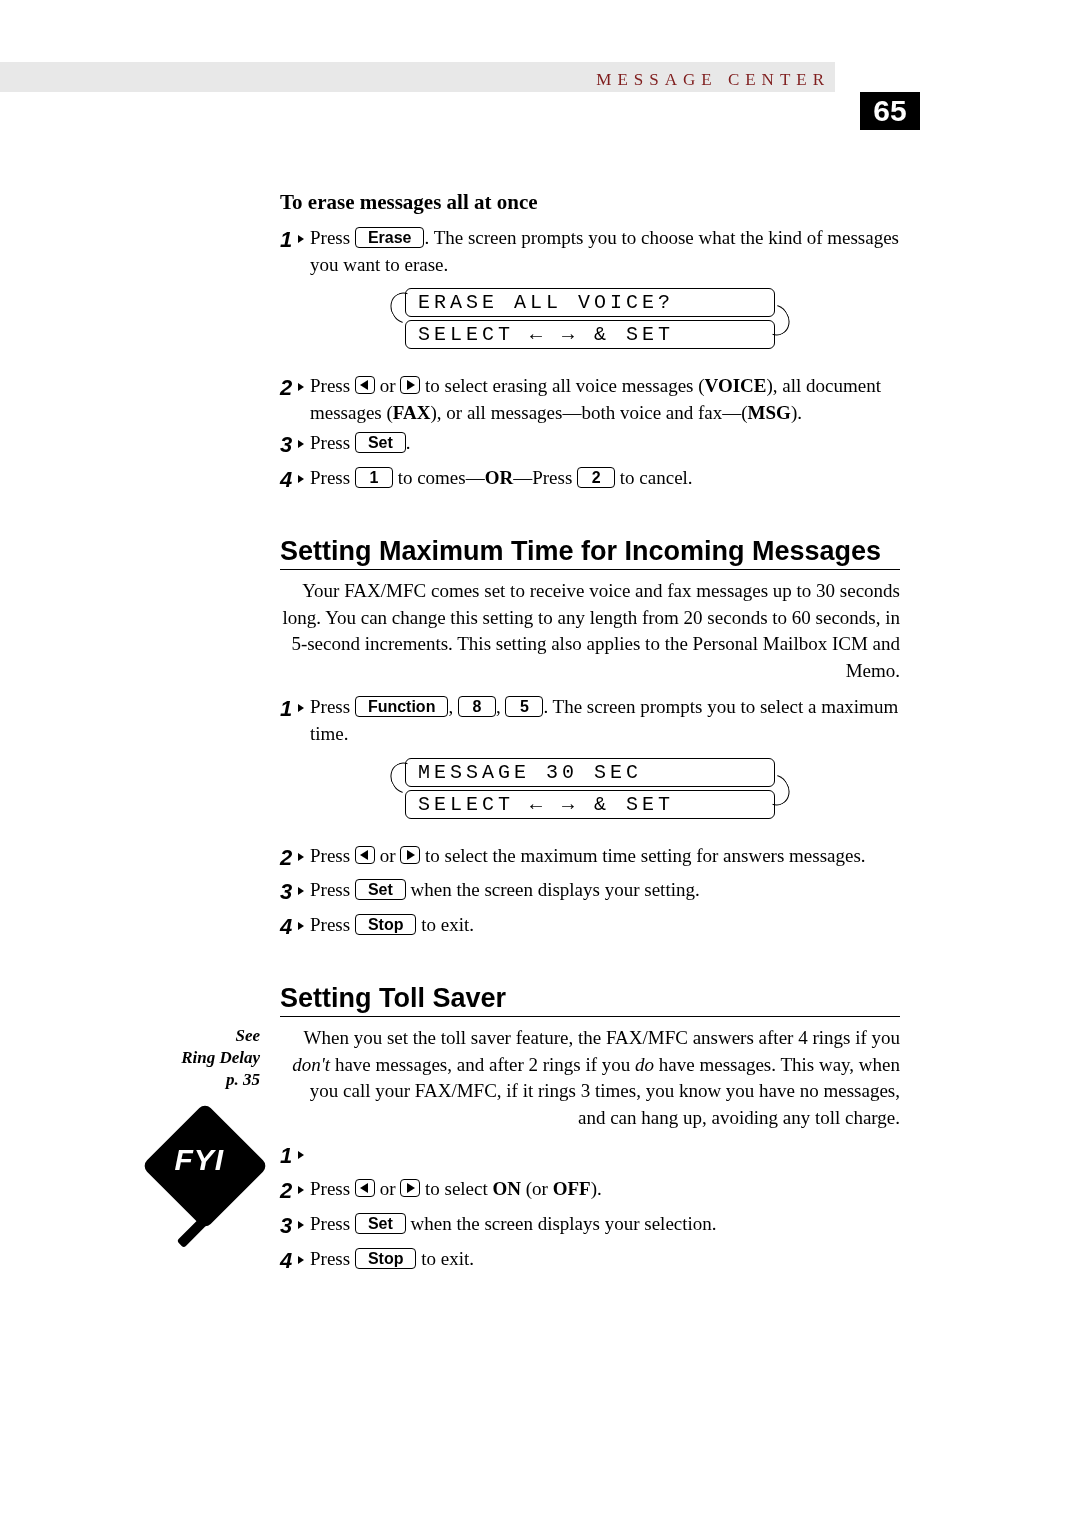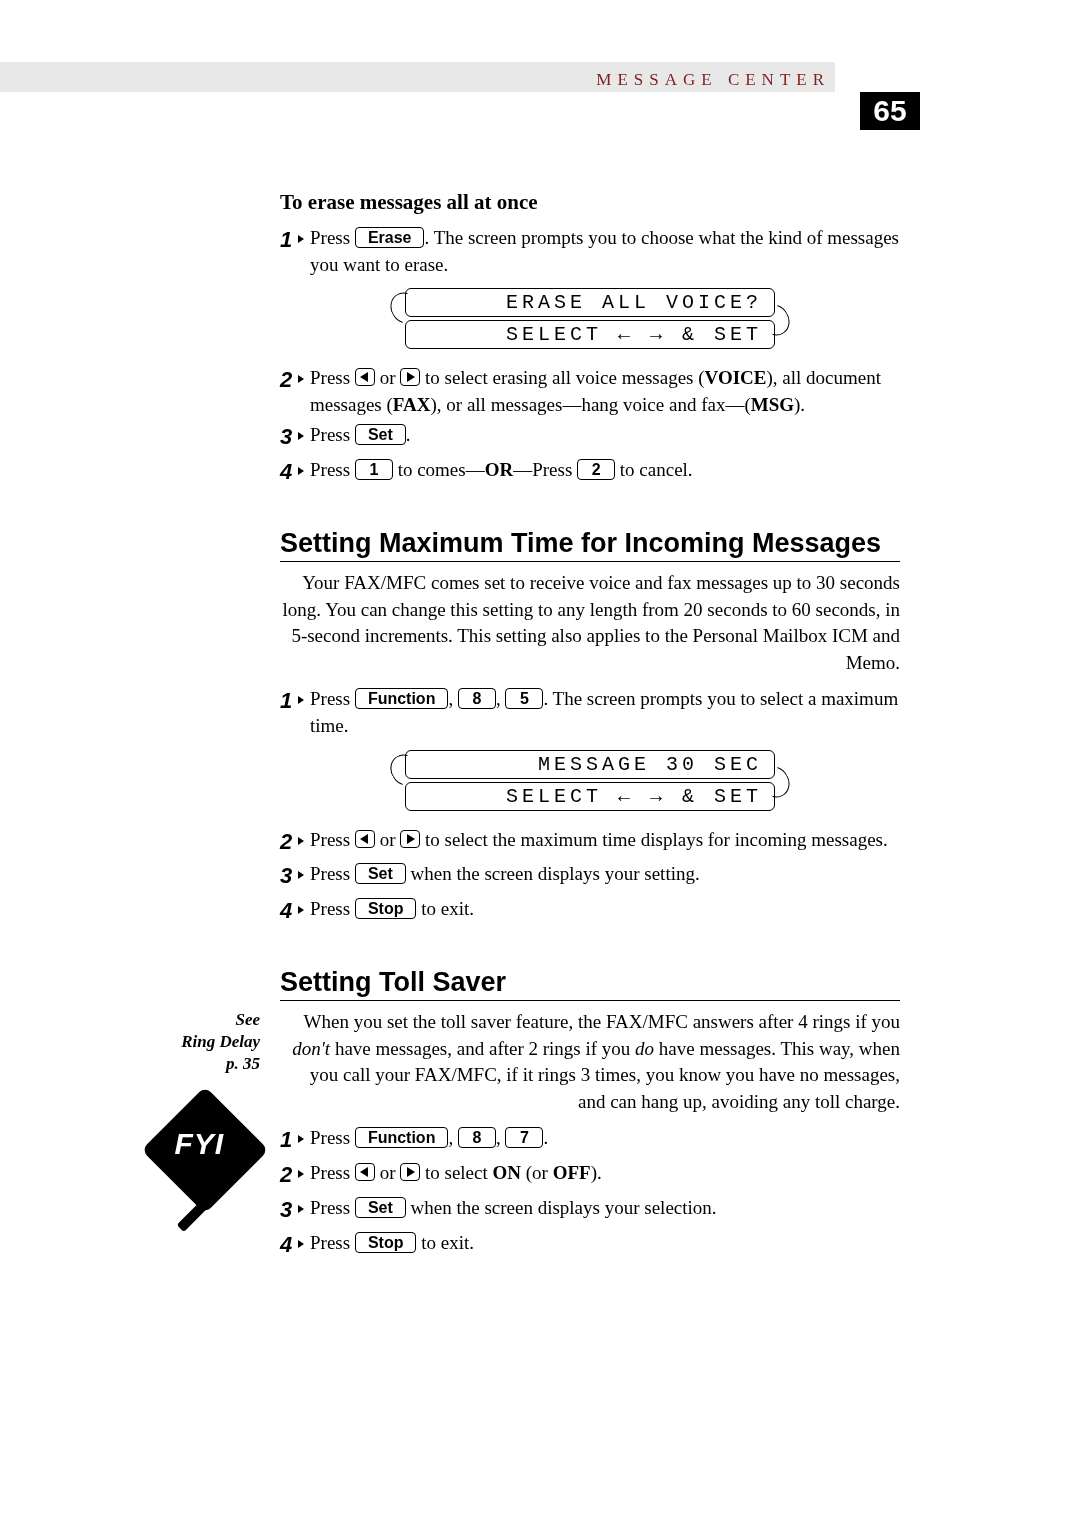--- a/index.html
+++ b/index.html
@@ -121,24 +121,23 @@
     min-width: 12px;
     text-align: center;
   }
   .para {
     font-size: 19px;
     line-height: 1.4;
     margin: 6px 0 10px 0;
     text-align: right;
   }
   .lcd-wrap {
-    margin: 10px auto 16px auto;
+    margin: 10px auto 24px auto;
     width: 370px;
     position: relative;
-    text-align: right;
   }
   .lcd-wrap::before,
   .lcd-wrap::after {
     content: "";
     position: absolute;
     width: 26px;
     height: 30px;
     border: 1.5px solid #000;
     border-radius: 50%;
   }
@@ -236,21 +235,21 @@
     </div>
 
     <div class="lcd-wrap">
       <div class="lcd">ERASE ALL VOICE?</div>
       <div class="lcd">SELECT ← → &amp; SET</div>
     </div>
 
     <div class="step">
       <div class="step-num">2</div>
       <div class="step-body">
-        <span>Press </span><span class="tri-l"></span><span> or </span><span class="tri-r"></span><span> to select erasing all voice messages (</span><b>VOICE</b><span>), all document messages (</span><b>FAX</b><span>), or all messages—hang voice and fax—(</span><b>MSG</b><span>).</span>
+        <span>Press </span><span class="tri-l"></span><span> or </span><span class="tri-r"></span><span> to select erasing all voice messages (</span><b>VOICE</b><span>), all document messages (</span><b>FAX</b><span>), or all messages—both voice and fax—(</span><b>MSG</b><span>).</span>
       </div>
     </div>
 
     <div class="step">
       <div class="step-num">3</div>
       <div class="step-body">
         <span>Press </span><span class="key">Set</span><span>.</span>
       </div>
     </div>
 
@@ -273,21 +272,21 @@
     </div>
 
     <div class="lcd-wrap">
       <div class="lcd">MESSAGE 30 SEC</div>
       <div class="lcd">SELECT ← → &amp; SET</div>
     </div>
 
     <div class="step">
       <div class="step-num">2</div>
       <div class="step-body">
-        <span>Press </span><span class="tri-l"></span><span> or </span><span class="tri-r"></span><span> to select the maximum time displays for incoming messages.</span>
+        <span>Press </span><span class="tri-l"></span><span> or </span><span class="tri-r"></span><span> to select the maximum time setting for answers messages.</span>
       </div>
     </div>
 
     <div class="step">
       <div class="step-num">3</div>
       <div class="step-body">
         <span>Press </span><span class="key">Set</span><span> when the screen displays your setting.</span>
       </div>
     </div>
 
@@ -312,23 +311,20 @@
         </div>
       </div>
     </div>
 
     <div class="para">
       <span>When you set the toll saver feature, the FAX/MFC answers after 4 rings if you </span><em>don't</em><span> have messages, and after 2 rings if you </span><em>do</em><span> have messages.  This way, when you call your FAX/MFC, if it rings 3 times, you know you have no messages, and can hang up, avoiding any toll charge.</span>
     </div>
 
     <div class="step">
       <div class="step-num">1</div>
-      <div class="step-body">
-        <span>Press </span><span class="key">Function</span><span>, </span><span class="key">8</span><span>, </span><span class="key">7</span><span>.</span>
-      </div>
     </div>
 
     <div class="step">
       <div class="step-num">2</div>
       <div class="step-body">
         <span>Press </span><span class="tri-l"></span><span> or </span><span class="tri-r"></span><span> to select </span><b>ON</b><span> (or </span><b>OFF</b><span>).</span>
       </div>
     </div>
 
     <div class="step">

